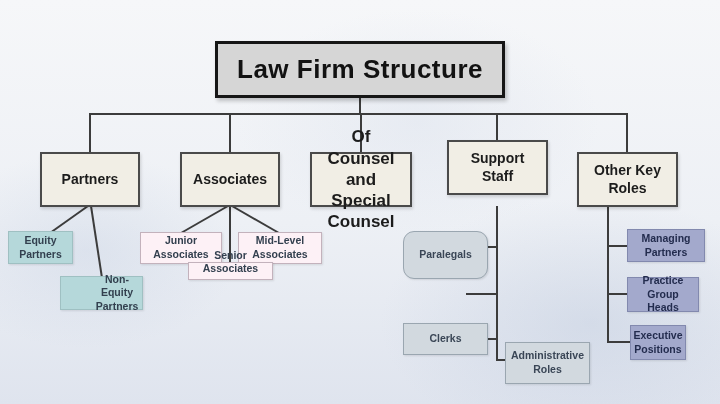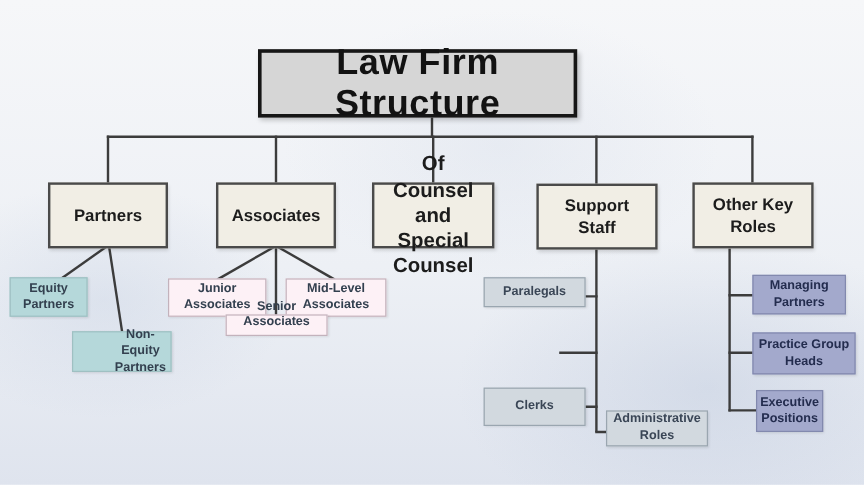--- a/index.html
+++ b/index.html
@@ -22,64 +22,64 @@
 
   .node{
     position:absolute;
     z-index:2;
     display:flex;align-items:center;justify-content:center;
     text-align:center;
     box-sizing:border-box;
     color:#2f3a4e;
   }
   .title-node{
-    left:215px;top:41px;width:266px;height:57px;
+    left:215px;top:41px;width:290px;height:57px;
     background:#d6d6d6;
     border:3px solid #161616;
     color:#121212;
-    font-size:30px;font-weight:bold;
+    font-size:26px;font-weight:bold;
     letter-spacing:.5px;
     box-shadow:2px 3px 4px rgba(0,0,0,.22);
   }
   .l2{
     background:#f1eee5;
     border:2px solid #4a4a4a;
     color:#1c1c1c;
     font-weight:bold;font-size:14px;line-height:1.25;
     box-shadow:1px 2px 3px rgba(0,0,0,.15);
     padding:2px 13px;
   }
   .l2.partners{left:40px;top:152px;width:100px;height:55px;}
   .l2.associates{left:180px;top:152px;width:100px;height:55px;}
   .l2.of-counsel{left:310px;top:152px;width:102px;height:55px;font-size:17px;padding:2px 15px;}
-  .l2.support{left:447px;top:153px;width:101px;height:55px;}
+  .l2.support{left:447px;top:140px;width:101px;height:55px;}
   .l2.other{left:577px;top:152px;width:101px;height:55px;}
 
   .leaf{
     font-size:10.5px;font-weight:bold;line-height:1.3;
     border:1px solid #9aa6b0;
     padding:3px 8px;
     box-shadow:1px 1px 2px rgba(0,0,0,.10);
   }
   .leaf.teal{background:#b5d8da;border-color:#9fc0c2;color:#33404f;}
   .leaf.pink{background:#fdf1f6;border-color:#c3b2bc;color:#33404f;}
   .leaf.slate{background:#d2d9df;border-color:#9aa6b0;color:#3a4656;}
   .leaf.purple{background:#a3a9cc;border-color:#8289ae;color:#232c4e;}
 
   .leaf.equity{left:8px;top:231px;width:65px;height:33px;}
   .leaf.nonequity{left:60px;top:276px;width:83px;height:34px;padding-left:39px;}
   .leaf.junior{left:140px;top:232px;width:82px;height:32px;}
   .leaf.midlevel{left:238px;top:232px;width:84px;height:32px;}
   .leaf.senior{left:188px;top:262px;width:85px;height:18px;align-items:flex-end;}
-  .leaf.paralegals{left:403px;top:231px;width:85px;height:25px;}
+  .leaf.paralegals{left:403px;top:231px;width:85px;height:48px;border-radius:11px;}
   .leaf.legalassist{left:390px;top:277px;width:77px;height:34px;}
   .leaf.clerks{left:403px;top:323px;width:85px;height:32px;}
-  .leaf.adminroles{left:505px;top:342px;width:85px;height:30px;padding:3px 4px;}
+  .leaf.adminroles{left:505px;top:342px;width:85px;height:42px;padding:3px 4px;}
   .leaf.managing{left:627px;top:229px;width:78px;height:33px;}
-  .leaf.practice{left:627px;top:277px;width:86px;height:35px;padding:3px 4px;}
+  .leaf.practice{left:627px;top:277px;width:72px;height:35px;padding:3px 4px;}
   .leaf.executive{left:630px;top:325px;width:56px;height:35px;}
 </style>
 </head>
 <body>
 
 <div class="canvas">
 
   <svg class="connectors" width="720" height="404">
 
     <line x1="360" y1="97" x2="360" y2="115"></line>

